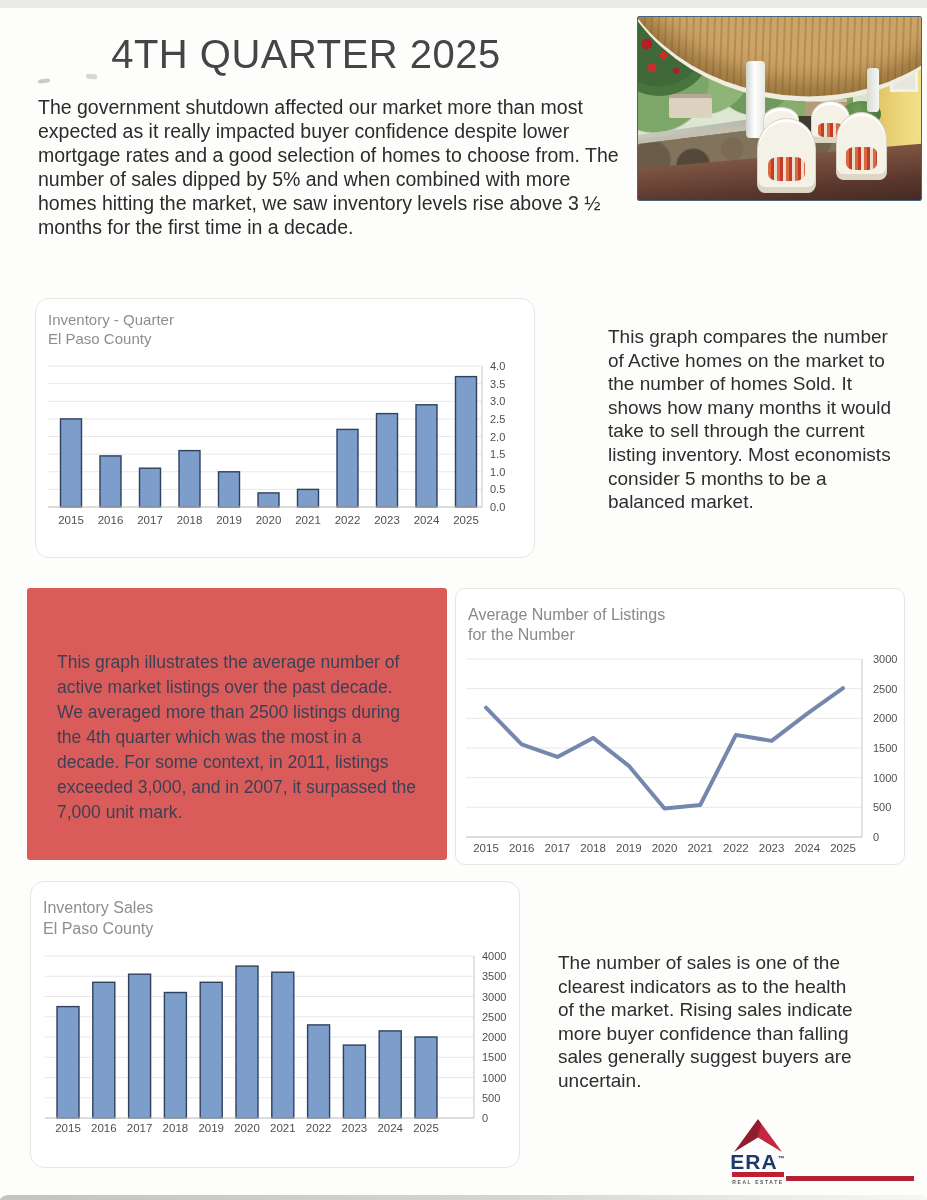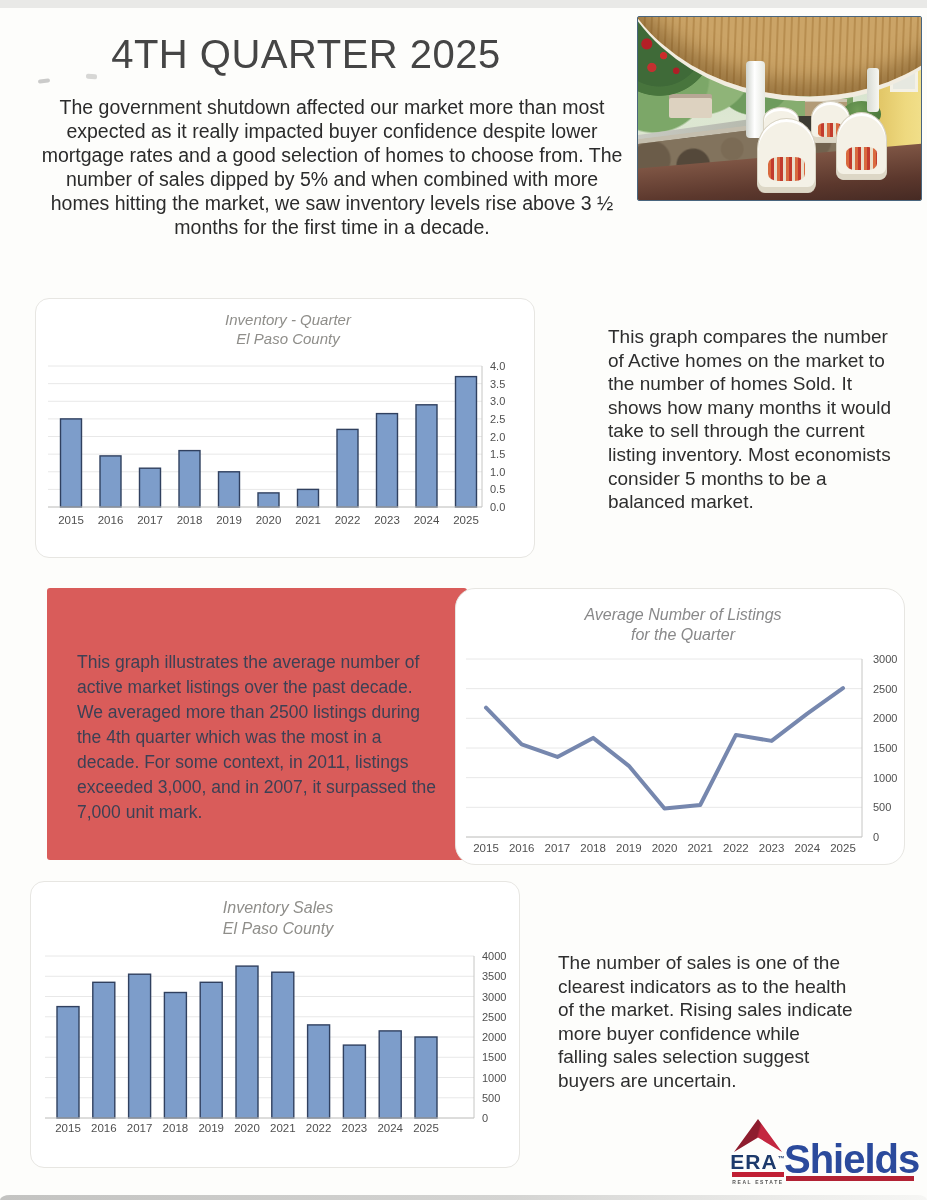--- a/index.html
+++ b/index.html
@@ -4,21 +4,21 @@
 <style>
   * { margin:0; padding:0; box-sizing:border-box; }
   html,body { background:#e9e9e7; }
   body { font-family:"Liberation Sans","DejaVu Sans",sans-serif; }
   .page { position:relative; width:927px; height:1200px; margin:8px auto; background:#fdfdfb; overflow:hidden; }
 
   
   .doc-title { position:absolute; left:0; top:24px; width:612px; text-align:center;
     font-size:40px; font-weight:500; color:#454545; letter-spacing:.5px; }
   .intro { position:absolute; left:38px; top:88px; width:588px;
-    font-size:19.5px; line-height:23.9px; color:#2b2b2b;text-align:center; }
+    font-size:19.5px; line-height:23.9px; color:#2b2b2b; }
   .scan-mark { position:absolute; background:#8f8f8f; border-radius:2px; }
   .m1 { left:38px; top:71px; width:12px; height:4px; opacity:.45; transform:rotate(-6deg); }
   .m2 { left:86px; top:66px; width:11px; height:5px; opacity:.35; transform:rotate(4deg); }
 
   
   .photo { position:absolute; left:637px; top:8px; width:285px; height:185px;
     border:1px solid #49657e; border-radius:2px; overflow:hidden;
     background:linear-gradient(180deg,#c7dcc6 0%,#dde7d2 55%,#d6dcc9 100%); }
   .photo * { position:absolute; }
   .ph-trees { left:-4%; top:6%; width:80%; height:60%;
@@ -80,33 +80,33 @@
   .ph-chair .cushion { left:18%; bottom:14%; width:64%; height:34%; border-radius:28%;
     background:repeating-linear-gradient(90deg,#d96a3f 0 3px,#c23b2d 3px 6px,#eadfca 6px 9px); }
   .chairA { left:44%; top:49%; width:13%; height:17%; }
   .chairB { left:61%; top:46%; width:14%; height:23%; }
   .chairC { left:42%; top:55%; width:21%; height:41%; }
   .chairD { left:70%; top:52%; width:18%; height:37%; }
 
   
   .card { position:absolute; background:#ffffff; border:1px solid #e7e6e2; border-radius:14px; }
   .card-1 { left:35px; top:290px; width:500px; height:260px; }
-  .card-2 { left:455px; top:580px; width:450px; height:277px; border-radius:20px; }
+  .card-2 { left:455px; top:580px; width:450px; height:277px; border-radius:10px; }
   .card-3 { left:30px; top:873px; width:490px; height:287px; }
-  .chart-title { position:absolute; left:3px; width:100%; text-align:center; color:#8f8e8a;font-style:italic; }
+  .chart-title { position:absolute; left:12px; width:100%; text-align:left; color:#8f8e8a; }
   .ct-1 { top:11px; font-size:15px; line-height:19px; }
   .ct-2 { top:16px; font-size:16px; line-height:20px; color:#89898a; }
   .ct-3 { top:15px; font-size:16px; line-height:21px; }
   .chart-svg { position:absolute; left:0; top:0; }
 
   
   .note { position:absolute; font-size:19px; line-height:23.6px; color:#2e2e2e; }
   .note-1 { left:608px; top:317px; width:284px; }
   .note-3 { left:558px; top:943px; width:296px; }
-  .red-block { position:absolute; left:47px; top:580px; width:420px; height:272px;
+  .red-block { position:absolute; left:27px; top:580px; width:420px; height:272px;
     background:#d95c5a; border-radius:3px; }
   .red-block .red-text { position:absolute; left:30px; top:62px; width:362px;
     font-size:17.5px; line-height:25px; color:#3d4054; }
 
   
   .logo { position:absolute; left:728px; top:1102px; width:196px; height:80px; }
   .logo-roof { position:absolute; left:6px; top:9px; width:48px; height:33px;
     background:linear-gradient(105deg,#8e1d2e 48%,#c42740 52%);
     -webkit-clip-path:polygon(0 100%,50% 0,100% 100%,50% 56%);
     clip-path:polygon(0 100%,50% 0,100% 100%,50% 56%); }
@@ -216,21 +216,21 @@
 
   <p class="note note-1">This graph compares the number of Active homes on the market to the number of homes Sold. It shows how many months it would take to sell through the current listing inventory. Most economists consider 5 months to be a balanced market.</p>
 
   <div class="red-block">
     <p class="red-text">This graph illustrates the average number of active market listings over the past decade. We averaged more than 2500 listings during the 4th quarter which was the most in a decade. For some context, in 2011, listings exceeded 3,000, and in 2007, it surpassed the 7,000 unit mark.</p>
   </div>
 
   <div class="card card-2">
     <div class="chart-title ct-2">
       <div>Average Number of Listings</div>
-      <div>for the Quarter</div>
+      <div>for the Number</div>
     </div>
     <svg class="chart-svg" width="450" height="277">
         <line x1="10" y1="70" x2="406" y2="70" stroke="#e8e8e8" stroke-width="1"></line>
         <text x="417" y="74" fill="#4f4f4f" font-size="11" font-family="Liberation Sans, DejaVu Sans, sans-serif">3000</text>
         <line x1="10" y1="99.66666666666666" x2="406" y2="99.66666666666666" stroke="#e8e8e8" stroke-width="1"></line>
         <text x="417" y="103.66666666666666" fill="#4f4f4f" font-size="11" font-family="Liberation Sans, DejaVu Sans, sans-serif">2500</text>
         <line x1="10" y1="129.33333333333334" x2="406" y2="129.33333333333334" stroke="#e8e8e8" stroke-width="1"></line>
         <text x="417" y="133.33333333333334" fill="#4f4f4f" font-size="11" font-family="Liberation Sans, DejaVu Sans, sans-serif">2000</text>
         <line x1="10" y1="159" x2="406" y2="159" stroke="#e8e8e8" stroke-width="1"></line>
         <text x="417" y="163" fill="#4f4f4f" font-size="11" font-family="Liberation Sans, DejaVu Sans, sans-serif">1500</text>
@@ -301,25 +301,24 @@
         <text x="180.2" y="250" fill="#4f4f4f" font-size="11.5" text-anchor="middle" font-family="Liberation Sans, DejaVu Sans, sans-serif">2019</text>
         <text x="216" y="250" fill="#4f4f4f" font-size="11.5" text-anchor="middle" font-family="Liberation Sans, DejaVu Sans, sans-serif">2020</text>
         <text x="251.8" y="250" fill="#4f4f4f" font-size="11.5" text-anchor="middle" font-family="Liberation Sans, DejaVu Sans, sans-serif">2021</text>
         <text x="287.6" y="250" fill="#4f4f4f" font-size="11.5" text-anchor="middle" font-family="Liberation Sans, DejaVu Sans, sans-serif">2022</text>
         <text x="323.4" y="250" fill="#4f4f4f" font-size="11.5" text-anchor="middle" font-family="Liberation Sans, DejaVu Sans, sans-serif">2023</text>
         <text x="359.2" y="250" fill="#4f4f4f" font-size="11.5" text-anchor="middle" font-family="Liberation Sans, DejaVu Sans, sans-serif">2024</text>
         <text x="395" y="250" fill="#4f4f4f" font-size="11.5" text-anchor="middle" font-family="Liberation Sans, DejaVu Sans, sans-serif">2025</text>
       </svg>
   </div>
 
-  <p class="note note-3">The number of sales is one of the clearest indicators as to the health of the market. Rising sales indicate more buyer confidence while falling sales selection suggest buyers are uncertain.</p>
+  <p class="note note-3">The number of sales is one of the clearest indicators as to the health of the market. Rising sales indicate more buyer confidence than falling sales generally suggest buyers are uncertain.</p>
 
   <div class="logo">
     <div class="logo-roof"></div>
     <div class="logo-era"><span>ERA</span><sup>™</sup></div>
     <div class="logo-erabar"></div>
     <div class="logo-tagline">REAL ESTATE</div>
-    <div class="logo-shields">Shields</div>
     <div class="logo-sbar"></div>
   </div>
 
   <div class="scan-strip"></div>
 </div>
 
 </body></html>

